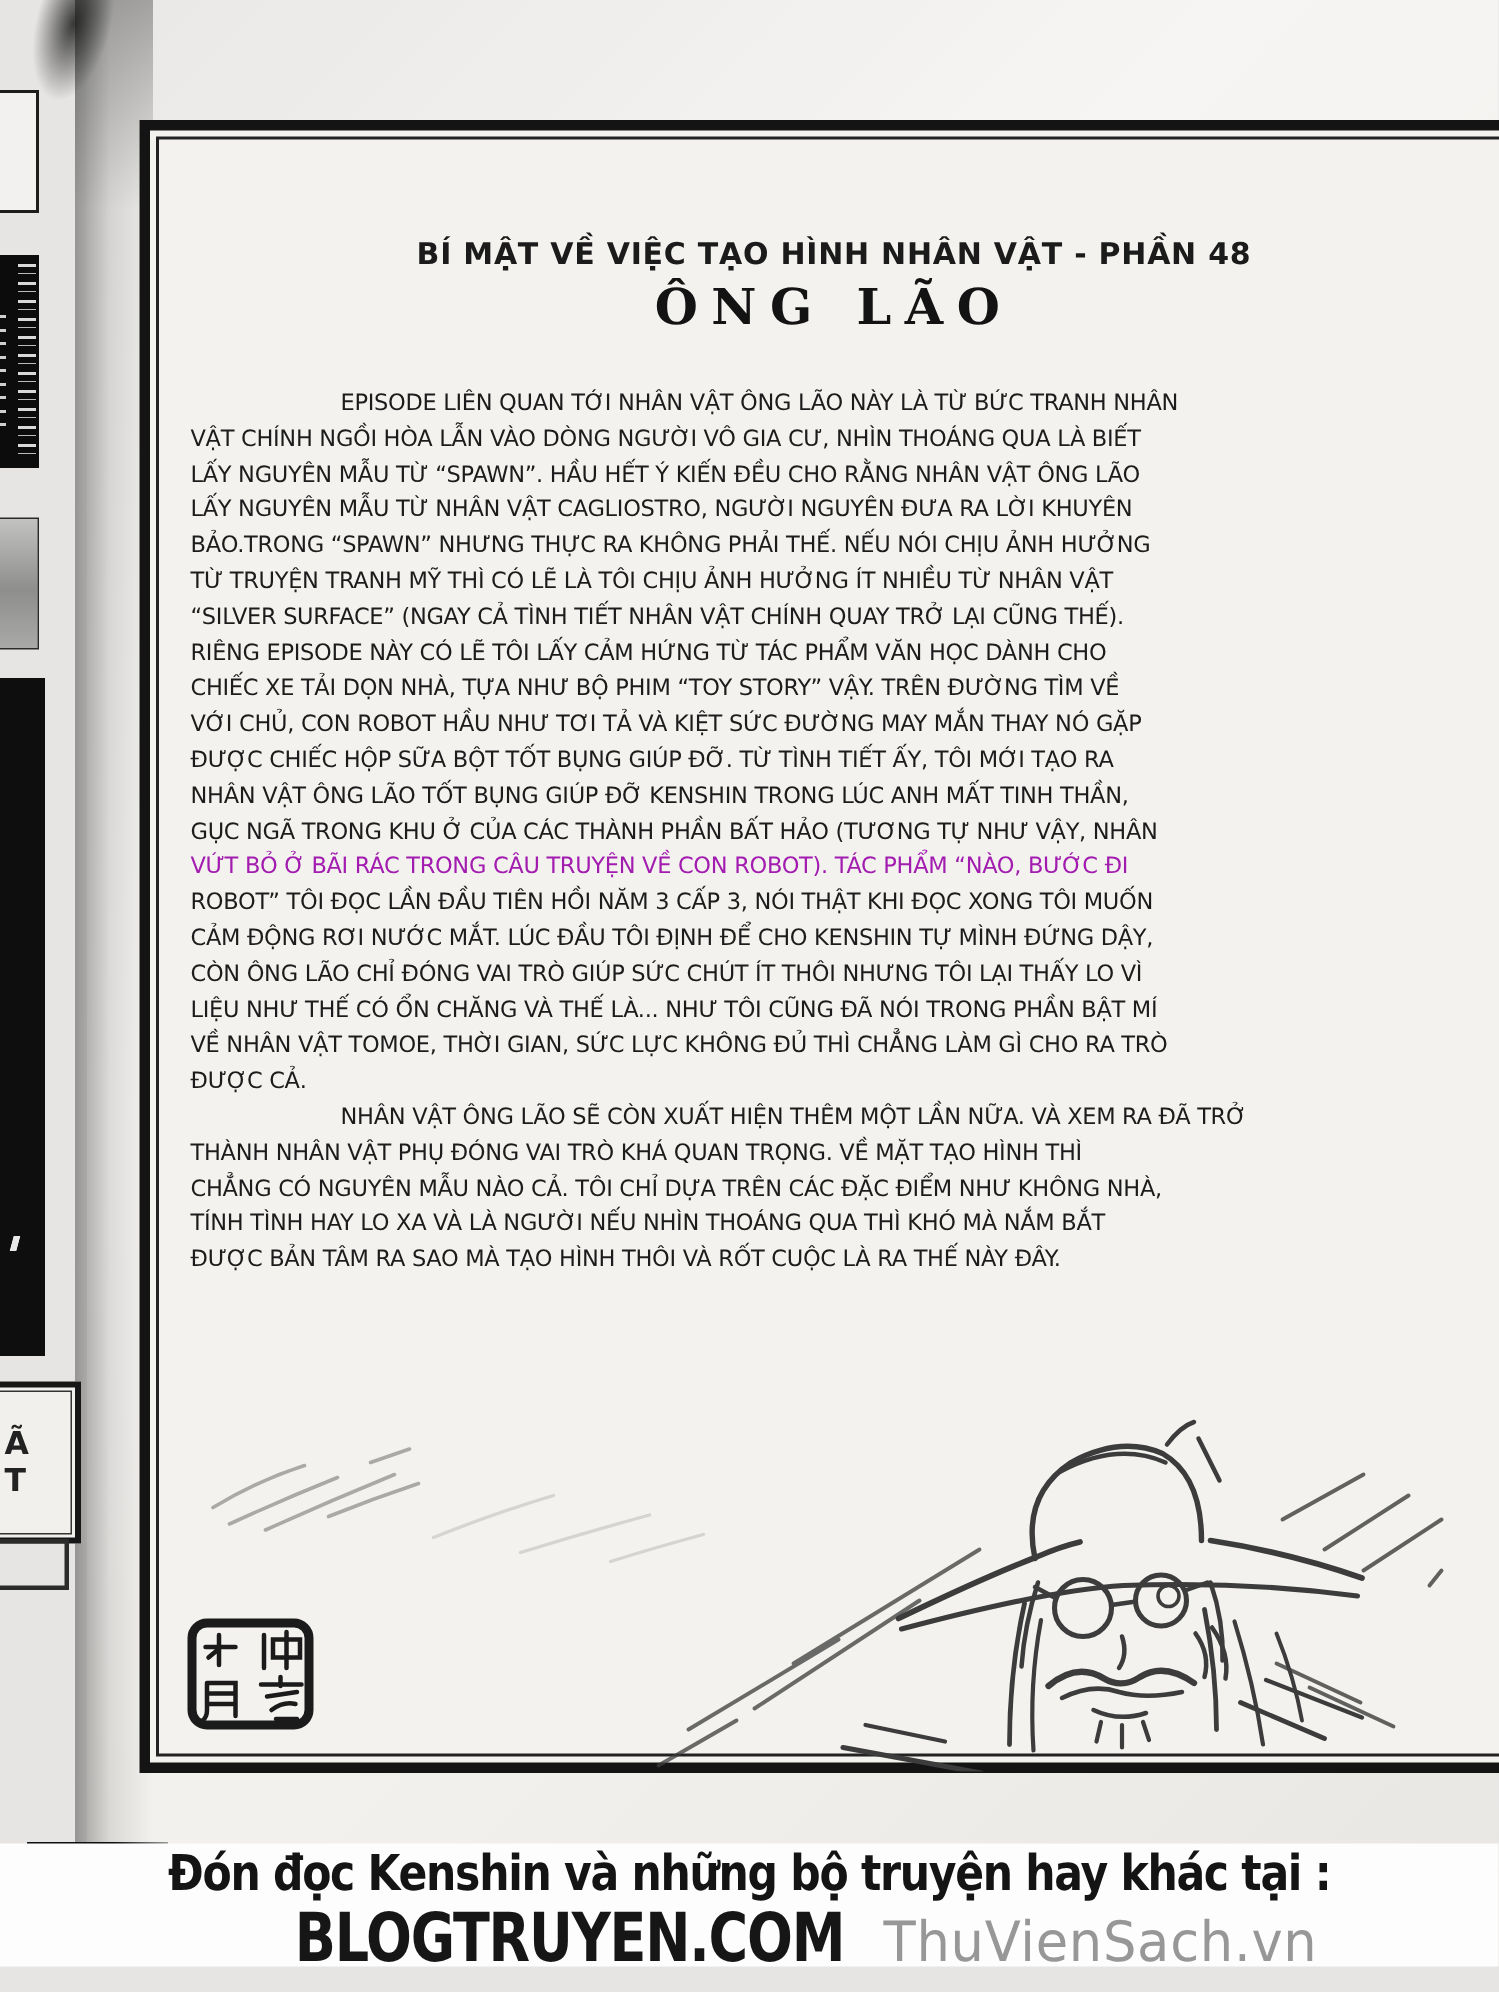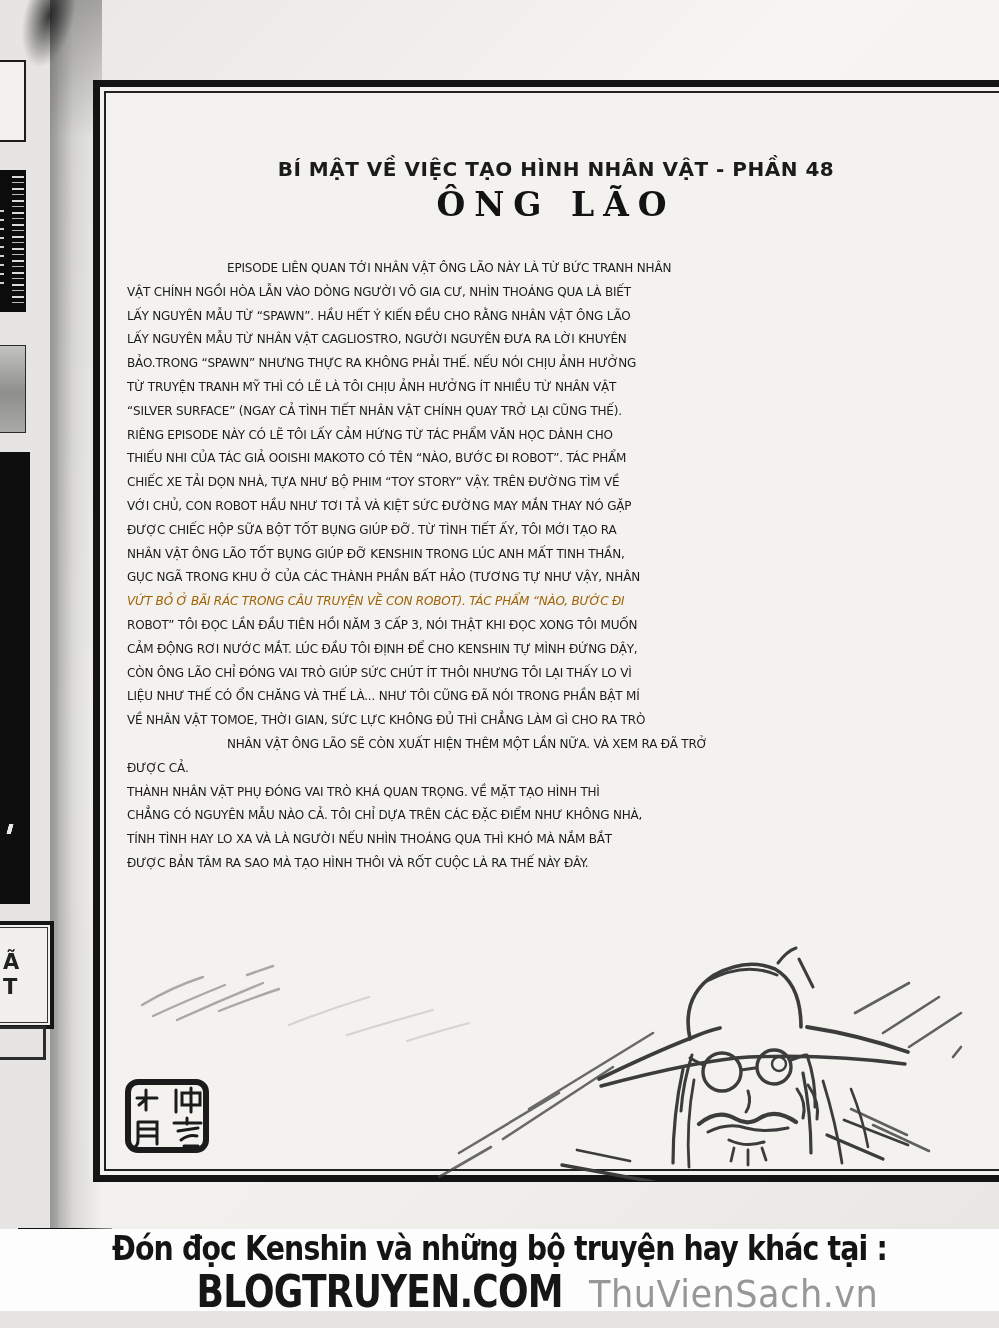--- a/index.html
+++ b/index.html
@@ -40,24 +40,24 @@
   
   .main-box{position:absolute;left:93px;top:80px;width:926px;height:1102px;
     border:7px solid #141414;background:#f3f2ef;box-sizing:border-box;}
   .inner-line{position:absolute;inset:4px;border:2px solid #222;pointer-events:none;}
   .series-note{position:absolute;top:70px;left:0;width:100%;text-align:center;
     font-size:20px;font-weight:bold;color:#1b1b1b;letter-spacing:.5px;}
   .article-title{position:absolute;top:98px;left:0;width:100%;text-align:center;
     font-family:"DejaVu Serif",serif;font-weight:bold;font-size:33px;color:#131313;
     letter-spacing:9px;}
   .article-body{position:absolute;top:170px;left:27px;width:822px;color:#1c1c1c;
-    font-size:12px;line-height:23.8px;letter-spacing:-0.2px;}
+    font-size:15px;line-height:23.8px;letter-spacing:-0.2px;}
   .bline{white-space:nowrap;}
   .bline.indent{padding-left:100px;}
-  .bline.faded{color:#a16207;font-style:italic;}
+  .bline.faded{color:#a21caf;}
 
   
   .sketch{position:absolute;left:7px;top:852px;width:862px;height:242px;}
   .seal{position:absolute;left:24px;top:991px;width:86px;height:76px;}
 
   
   .footer{position:absolute;left:0;top:1229px;width:999px;height:82px;background:#fdfdfd;}
   .promo{position:absolute;top:0;left:0;width:100%;text-align:center;
     font-size:33px;font-weight:bold;color:#141414;letter-spacing:-1px;
     transform:scaleX(.86);transform-origin:50% 0;white-space:nowrap;}
@@ -103,34 +103,33 @@
 
     <div class="article-body">
         <div class="bline indent">EPISODE LIÊN QUAN TỚI NHÂN VẬT ÔNG LÃO NÀY LÀ TỪ BỨC TRANH NHÂN</div>
         <div class="bline">VẬT CHÍNH NGỒI HÒA LẪN VÀO DÒNG NGƯỜI VÔ GIA CƯ, NHÌN THOÁNG QUA LÀ BIẾT</div>
         <div class="bline">LẤY NGUYÊN MẪU TỪ “SPAWN”. HẦU HẾT Ý KIẾN ĐỀU CHO RẰNG NHÂN VẬT ÔNG LÃO</div>
         <div class="bline">LẤY NGUYÊN MẪU TỪ NHÂN VẬT CAGLIOSTRO, NGƯỜI NGUYÊN ĐƯA RA LỜI KHUYÊN</div>
         <div class="bline">BẢO.TRONG “SPAWN” NHƯNG THỰC RA KHÔNG PHẢI THẾ. NẾU NÓI CHỊU ẢNH HƯỞNG</div>
         <div class="bline">TỪ TRUYỆN TRANH MỸ THÌ CÓ LẼ LÀ TÔI CHỊU ẢNH HƯỞNG ÍT NHIỀU TỪ NHÂN VẬT</div>
         <div class="bline">“SILVER SURFACE” (NGAY CẢ TÌNH TIẾT NHÂN VẬT CHÍNH QUAY TRỞ LẠI CŨNG THẾ).</div>
         <div class="bline">RIÊNG EPISODE NÀY CÓ LẼ TÔI LẤY CẢM HỨNG TỪ TÁC PHẨM VĂN HỌC DÀNH CHO</div>
-        <div class="bline">THIẾU NHI CỦA TÁC GIẢ OOISHI MAKOTO CÓ TÊN “NÀO, BƯỚC ĐI ROBOT”. TÁC PHẨM</div>
         <div class="bline">CHIẾC XE TẢI DỌN NHÀ, TỰA NHƯ BỘ PHIM “TOY STORY” VẬY. TRÊN ĐƯỜNG TÌM VỀ</div>
         <div class="bline">VỚI CHỦ, CON ROBOT HẦU NHƯ TƠI TẢ VÀ KIỆT SỨC ĐƯỜNG MAY MẮN THAY NÓ GẶP</div>
         <div class="bline">ĐƯỢC CHIẾC HỘP SỮA BỘT TỐT BỤNG GIÚP ĐỠ. TỪ TÌNH TIẾT ẤY, TÔI MỚI TẠO RA</div>
         <div class="bline">NHÂN VẬT ÔNG LÃO TỐT BỤNG GIÚP ĐỠ KENSHIN TRONG LÚC ANH MẤT TINH THẦN,</div>
         <div class="bline">GỤC NGÃ TRONG KHU Ở CỦA CÁC THÀNH PHẦN BẤT HẢO (TƯƠNG TỰ NHƯ VẬY, NHÂN</div>
         <div class="bline faded">VỨT BỎ Ở BÃI RÁC TRONG CÂU TRUYỆN VỀ CON ROBOT). TÁC PHẨM “NÀO, BƯỚC ĐI</div>
         <div class="bline">ROBOT” TÔI ĐỌC LẦN ĐẦU TIÊN HỒI NĂM 3 CẤP 3, NÓI THẬT KHI ĐỌC XONG TÔI MUỐN</div>
         <div class="bline">CẢM ĐỘNG RƠI NƯỚC MẮT. LÚC ĐẦU TÔI ĐỊNH ĐỂ CHO KENSHIN TỰ MÌNH ĐỨNG DẬY,</div>
         <div class="bline">CÒN ÔNG LÃO CHỈ ĐÓNG VAI TRÒ GIÚP SỨC CHÚT ÍT THÔI NHƯNG TÔI LẠI THẤY LO VÌ</div>
         <div class="bline">LIỆU NHƯ THẾ CÓ ỔN CHĂNG VÀ THẾ LÀ... NHƯ TÔI CŨNG ĐÃ NÓI TRONG PHẦN BẬT MÍ</div>
         <div class="bline">VỀ NHÂN VẬT TOMOE, THỜI GIAN, SỨC LỰC KHÔNG ĐỦ THÌ CHẲNG LÀM GÌ CHO RA TRÒ</div>
+        <div class="bline">ĐƯỢC CẢ.</div>
         <div class="bline indent">NHÂN VẬT ÔNG LÃO SẼ CÒN XUẤT HIỆN THÊM MỘT LẦN NỮA. VÀ XEM RA ĐÃ TRỞ</div>
-        <div class="bline">ĐƯỢC CẢ.</div>
         <div class="bline">THÀNH NHÂN VẬT PHỤ ĐÓNG VAI TRÒ KHÁ QUAN TRỌNG. VỀ MẶT TẠO HÌNH THÌ</div>
         <div class="bline">CHẲNG CÓ NGUYÊN MẪU NÀO CẢ. TÔI CHỈ DỰA TRÊN CÁC ĐẶC ĐIỂM NHƯ KHÔNG NHÀ,</div>
         <div class="bline">TÍNH TÌNH HAY LO XA VÀ LÀ NGƯỜI NẾU NHÌN THOÁNG QUA THÌ KHÓ MÀ NẮM BẮT</div>
         <div class="bline">ĐƯỢC BẢN TÂM RA SAO MÀ TẠO HÌNH THÔI VÀ RỐT CUỘC LÀ RA THẾ NÀY ĐÂY.</div>
       </div>
 
     <svg class="sketch" viewBox="0 0 862 242" fill="none" stroke="#3c3c3c" stroke-width="3" stroke-linecap="round" stroke-linejoin="round">
 
       <g opacity=".4" stroke-width="2.4">
         <path d="M35 66 Q65 48 96 38"></path>

